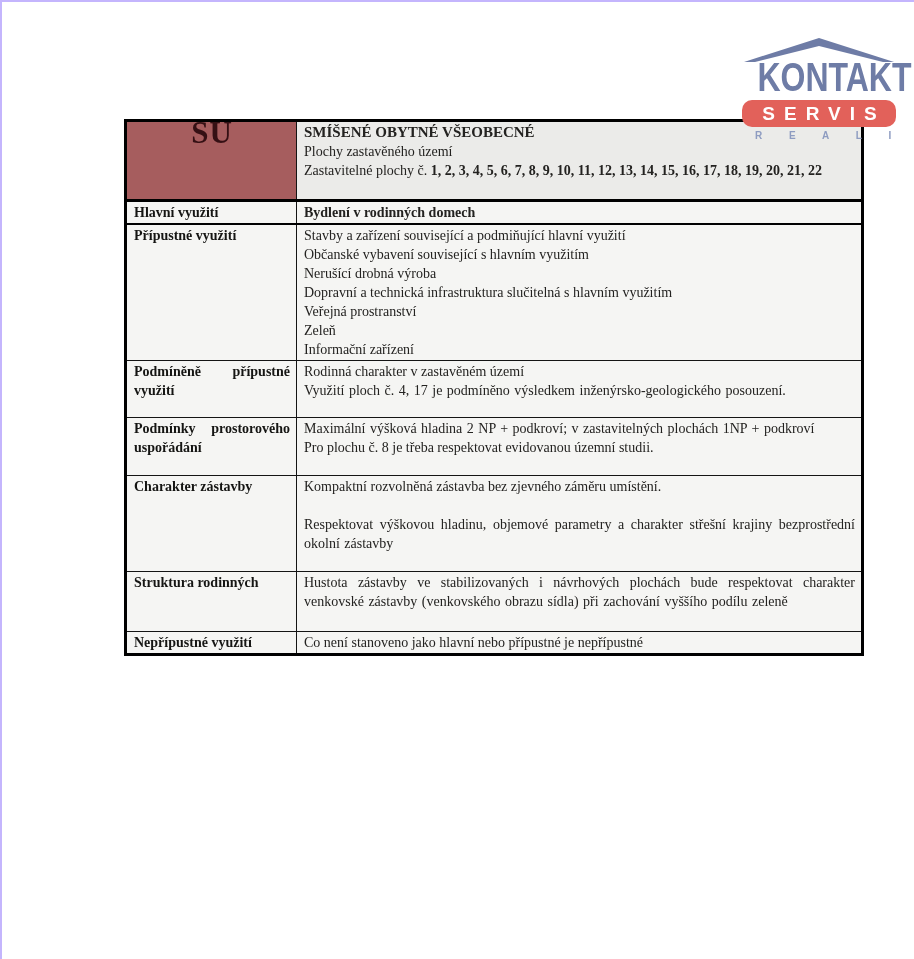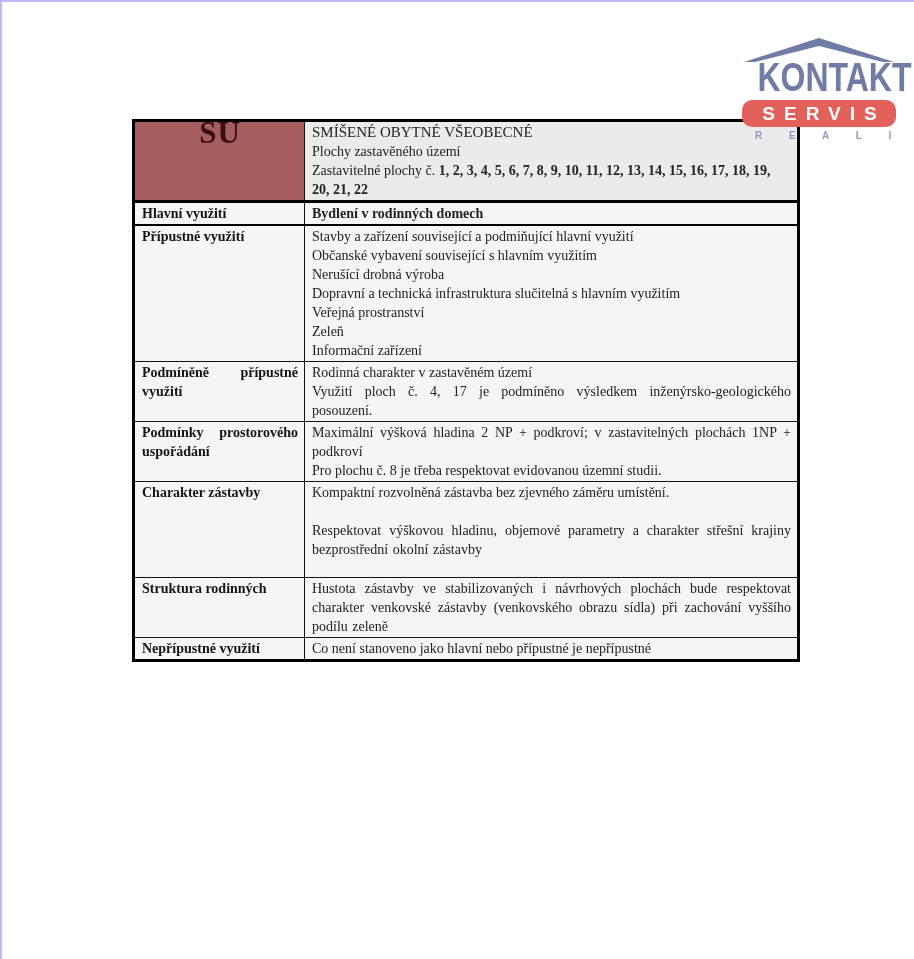--- a/index.html
+++ b/index.html
@@ -36,22 +36,22 @@
     letter-spacing:9px; padding-left:10px; height:27px;
   }
   .logo .reality {
     margin-top:3px;
     color:#8e9cc1; font-weight:bold; font-size:10px;
     letter-spacing:12px; padding-left:13px; white-space:nowrap;
   }
 
   
   table.zoning {
-    position:absolute; left:130px; top:117px;
-    width:668px; table-layout:fixed;
+    position:absolute; left:122px; top:117px;
+    width:740px; table-layout:fixed;
     border-collapse:collapse;
     border:3px solid #000000;
     background:#f5f5f3;
     font-size:14px; color:#232220;
   }
   table.zoning td {
     border:1px solid #141414;
     vertical-align:top;
     padding:1px 6px 1px 7px;
     line-height:19px;
@@ -69,21 +69,21 @@
   td.code {
     background:#a65d5e;
     text-align:center; vertical-align:middle;
     font-size:31px; font-weight:bold; color:#351014;
     letter-spacing:1px;
   }
   td.headcell {
     background:#ebebe9;
     line-height:21px; padding-top:5px;
   }
-  td.headcell .title { font-weight:normal; font-size:15px; }
+  td.headcell .title { font-weight:bold; font-size:15px; }
 
   
   tr.mainuse td { border-bottom:2px solid #000000;margin-left:28px; }
 </style>
 </head>
 <body>
 
 <div class="page">
 
   <div class="logo">

